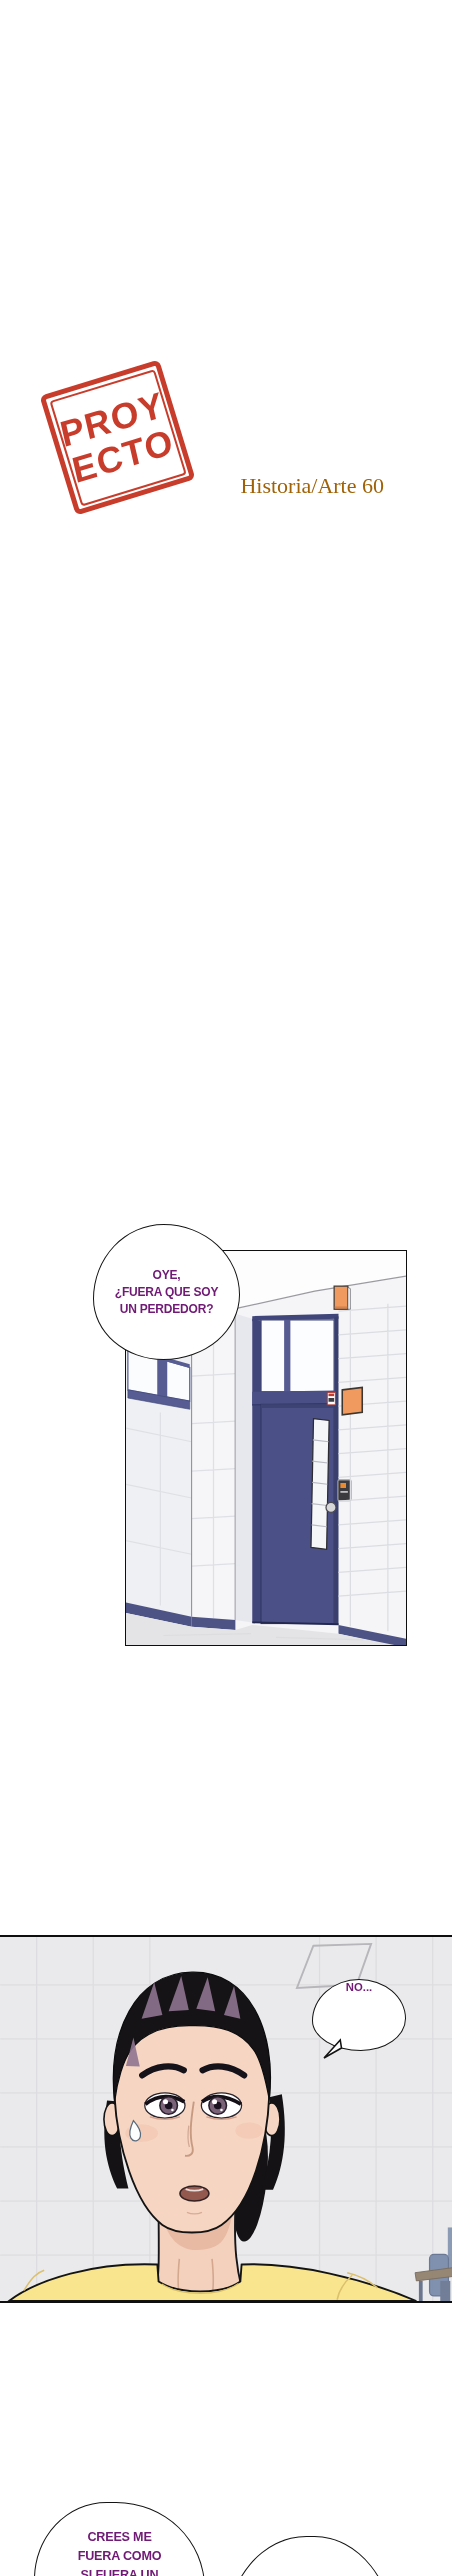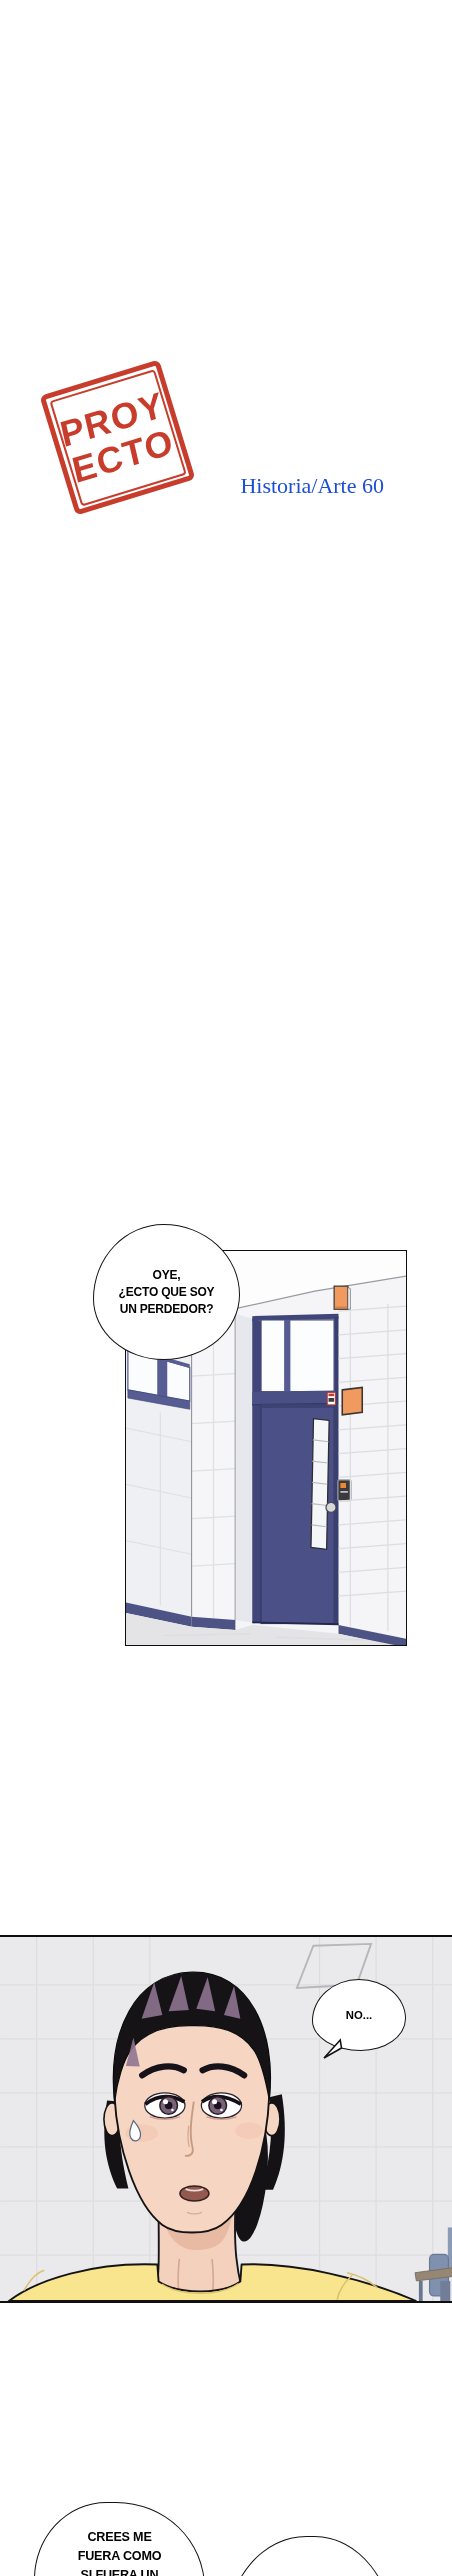--- a/index.html
+++ b/index.html
@@ -14,42 +14,42 @@
          border:2.5px solid #c5301f;border-radius:3.8px;
          display:flex;flex-direction:column;justify-content:center;align-items:center;}
   .stamp-word{font-weight:bold;font-size:36px;line-height:38px;color:#c5301f;
          letter-spacing:1.3px;transform:skewX(-4deg);font-family:"Liberation Sans",sans-serif;}
   .title-block{position:absolute;right:69px;top:360px;text-align:right;z-index:2;}
   .title-line{font-family:"DejaVu Serif",serif;font-weight:bold;color:#17120f;
          font-size:49px;line-height:52px;transform:scaleX(.84);transform-origin:right center;
          letter-spacing:-1.3px;white-space:nowrap;}
   .title-line.l2{margin-top:-5px;}
   .credit{position:absolute;right:69px;top:473px;text-align:right;z-index:2;
-         font-family:"Liberation Serif",serif;font-size:22px;color:#1d4ed8;white-space:nowrap;}
+         font-family:"Liberation Serif",serif;font-size:22px;color:#a16207;white-space:nowrap;}
 
   
   .panel1{position:absolute;left:125px;top:1250px;width:282px;height:396px;
           border:1.9px solid #0e0e0e;box-sizing:border-box;background:#f5f5f7;overflow:hidden;}
   .panel1 svg{display:block;width:100%;height:100%;}
   .panel2{position:absolute;left:0;top:1935px;width:453px;height:364px;
           border-top:2.5px solid #0e0e0e;border-bottom:2.5px solid #0e0e0e;
           box-sizing:content-box;background:#eaeaec;overflow:hidden;}
   .panel2 svg{display:block;width:100%;height:100%;}
 
   
   .bubble{position:absolute;background:#ffffff;border:1.9px solid #141414;box-sizing:border-box;
           display:flex;flex-direction:column;align-items:center;text-align:center;
-          color:#000000;font-weight:bold;z-index:5;}
+          color:#701a75;font-weight:bold;z-index:5;}
   .bubble .ln{white-space:nowrap;}
   .bubble-oye{left:93px;top:1224px;width:147px;height:136px;
           border-radius:48% 52% 52% 48% / 55% 52% 48% 45%;
           justify-content:center;font-size:12px;line-height:17px;letter-spacing:-0.2px;}
   .bubble-no{left:312px;top:1979px;width:94px;height:72px;
           border-radius:50% 50% 48% 52% / 58% 55% 45% 42%;
-          justify-content:center;font-size:11.3px;line-height:14px;}
+          justify-content:flex-start;font-size:11.3px;line-height:14px;}
   .bubble-tail{position:absolute;left:319px;top:2038px;width:25px;height:22.6px;z-index:6;}
   .bubble-pero{left:34px;top:2502px;width:171px;height:157px;
           border-radius:45% 55% 50% 50% / 52% 58% 48% 42%;
           padding-top:25px;font-size:12.6px;line-height:19px;letter-spacing:-0.2px;}
   .bubble-right{left:226px;top:2536px;width:169px;height:119px;
           border-radius:50% 50% 40% 60% / 85% 90% 15% 10%;}
 </style>
 </head>
 <body>
 
@@ -142,21 +142,21 @@
 
       <polygon points="340,598 448,620 448,636 340,612" fill="#4d5385"></polygon>
       <line x1="202" y1="594" x2="340" y2="597" stroke="#23284f" stroke-width="3"></line>
       <polygon points="0,579 105,601 175,606 202,598 340,612 448,634 448,630 0,630" fill="#e4e4e7"></polygon>
       <path d="M60,615 L200,612 M240,618 L380,622" stroke="#d8d8db" stroke-width="2" opacity=".6" fill="none"></path>
     </svg>
   </div>
 
   <div class="bubble bubble-oye">
     <div class="ln">OYE,</div>
-    <div class="ln">¿ECTO QUE SOY</div>
+    <div class="ln">¿FUERA QUE SOY</div>
     <div class="ln">UN PERDEDOR?</div>
   </div>
 
   <div class="panel2">
     <svg viewBox="0 0 720 579">
       <rect width="720" height="579" fill="#eaeaec"></rect>
 
       <g opacity=".8">
         <path d="M58,0 V579 M148,0 V579 M238,0 V579 M508,0 V579 M598,0 V579 M688,0 V579 M0,76 H720 M0,162 H720 M0,248 H720 M0,334 H720 M0,420 H720 M0,506 H720" stroke="#dadade" stroke-width="2" fill="none"></path>
         <polygon points="498,14 590,11 567,76 472,81" fill="none" stroke="#aaaaaf" stroke-width="3"></polygon>

